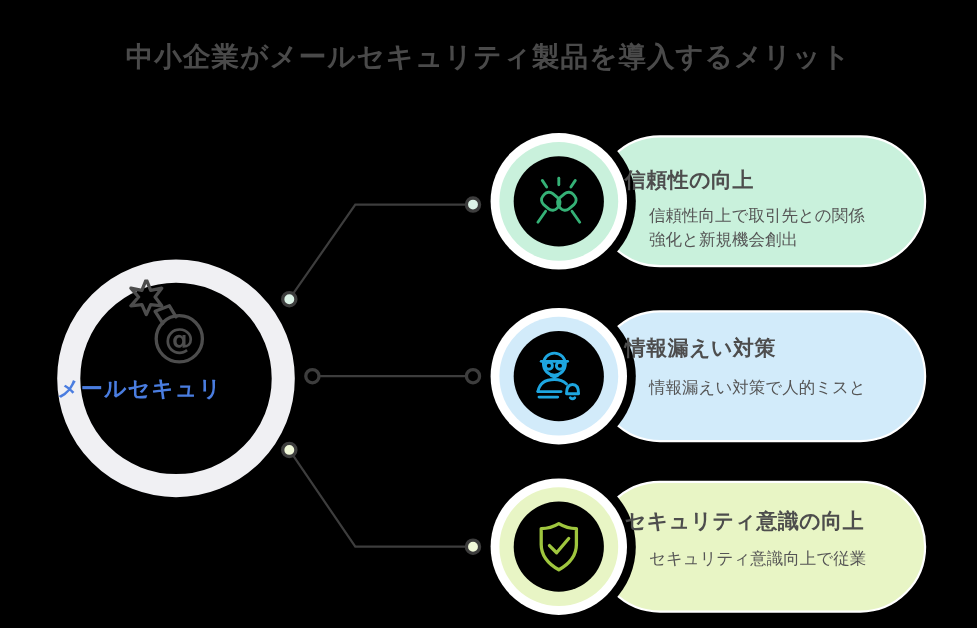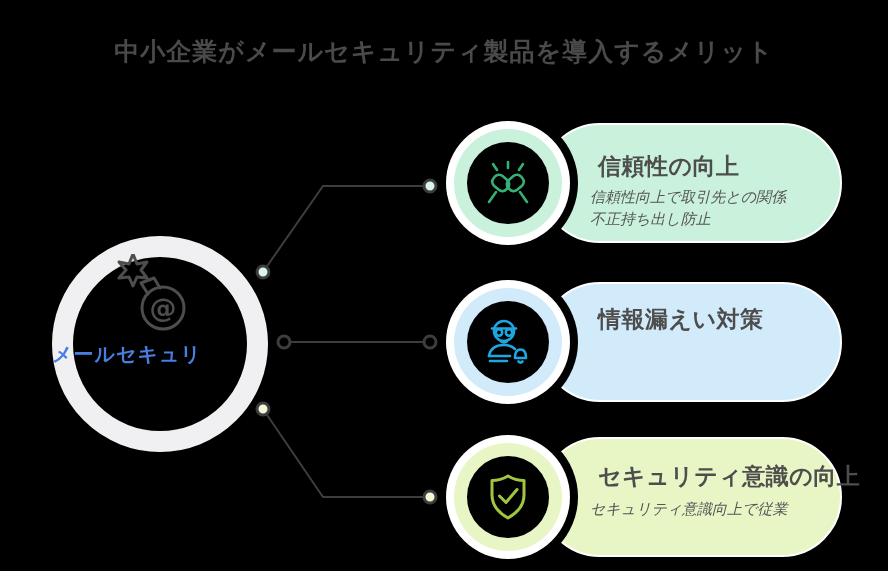--- a/index.html
+++ b/index.html
@@ -58,24 +58,24 @@
     border-radius:50%;background:var(--bg);}
   .medallion{position:absolute;left:446px;top:calc(var(--cy) - 62px);width:124px;height:124px;
     border-radius:50%;background:var(--white);display:flex;align-items:center;justify-content:center;}
   .medal-ring{width:108px;height:108px;border-radius:50%;background:var(--fill);
     display:flex;align-items:center;justify-content:center;}
   .medal-hole{width:82px;height:82px;border-radius:50%;background:var(--bg);
     display:flex;align-items:center;justify-content:center;}
   .icon-svg{width:52px;height:52px;stroke:var(--icon);fill:none;
     stroke-width:2.6;stroke-linecap:round;stroke-linejoin:round;}
 
-  .card-title{position:absolute;left:598px;top:var(--ty);font-size:23px;font-weight:600;
+  .card-title{position:absolute;left:568px;top:var(--ty);font-size:19px;font-weight:600;
     letter-spacing:0.5px;color:var(--card-title);white-space:nowrap;}
   .card-desc{position:absolute;left:590px;top:var(--dy);font-size:15px;line-height:22px;
-    color:var(--card-desc);white-space:nowrap;font-style:italic;}
+    color:var(--card-desc);white-space:nowrap;}
 </style>
 </head>
 <body>
 
 <div class="stage">
 
   <h1 class="title">中小企業がメールセキュリティ製品を導入するメリット</h1>
 
   <svg class="connectors" viewBox="0 0 888 571">
     <path class="conn" d="M263 272 L323 186 L430 186"></path>
@@ -114,21 +114,21 @@
             <rect x="25" y="19" width="17" height="13" rx="5.5" transform="rotate(-40 34 26)"></rect>
             <path d="M14 35 L7 45"></path>
             <path d="M38 35 L45 45"></path>
           </svg>
         </div>
       </div>
     </div>
     <h2 class="card-title">信頼性の向上</h2>
     <p class="card-desc">
       <span>信頼性向上で取引先との関係</span><br>
-      <span>不正持ち出し防止</span>
+      <span>強化と新規機会創出</span>
     </p>
   </section>
 
   <section class="card blue c2">
     <div class="pill"></div>
     <div class="gap-circle"></div>
     <div class="medallion">
       <div class="medal-ring">
         <div class="medal-hole">
           <svg class="icon-svg" viewBox="0 0 52 52">
@@ -141,21 +141,21 @@
             <path d="M7 40 L28 40"></path>
             <path d="M8 45 L25 45"></path>
             <path d="M33 42 Q33 33.5 38.5 33.5 Q44 33.5 44 42 Z"></path>
             <path d="M36.5 45.5 Q38.5 47.5 40.5 45.5"></path>
           </svg>
         </div>
       </div>
     </div>
     <h2 class="card-title">情報漏えい対策</h2>
     <p class="card-desc">
-      <br>
+      <span>情報漏えい対策で人的ミスと</span><br>
     </p>
   </section>
 
   <section class="card lime c3">
     <div class="pill"></div>
     <div class="gap-circle"></div>
     <div class="medallion">
       <div class="medal-ring">
         <div class="medal-hole">
           <svg class="icon-svg" viewBox="0 0 52 52" style="stroke-width:3">

